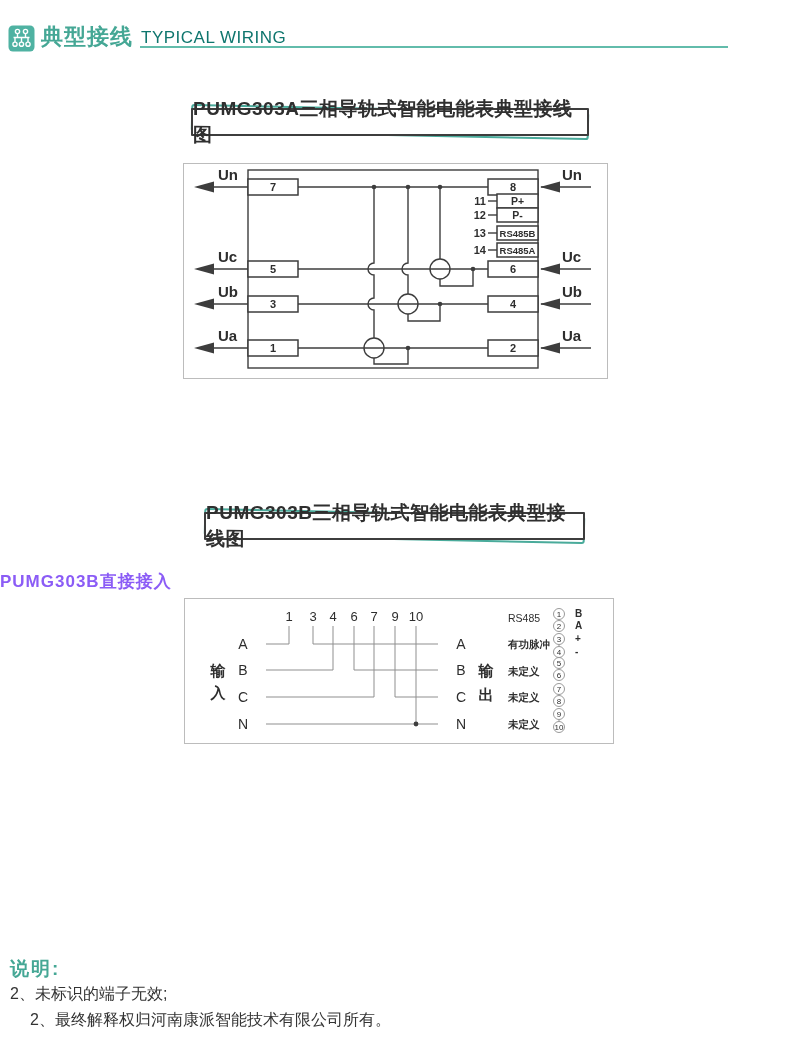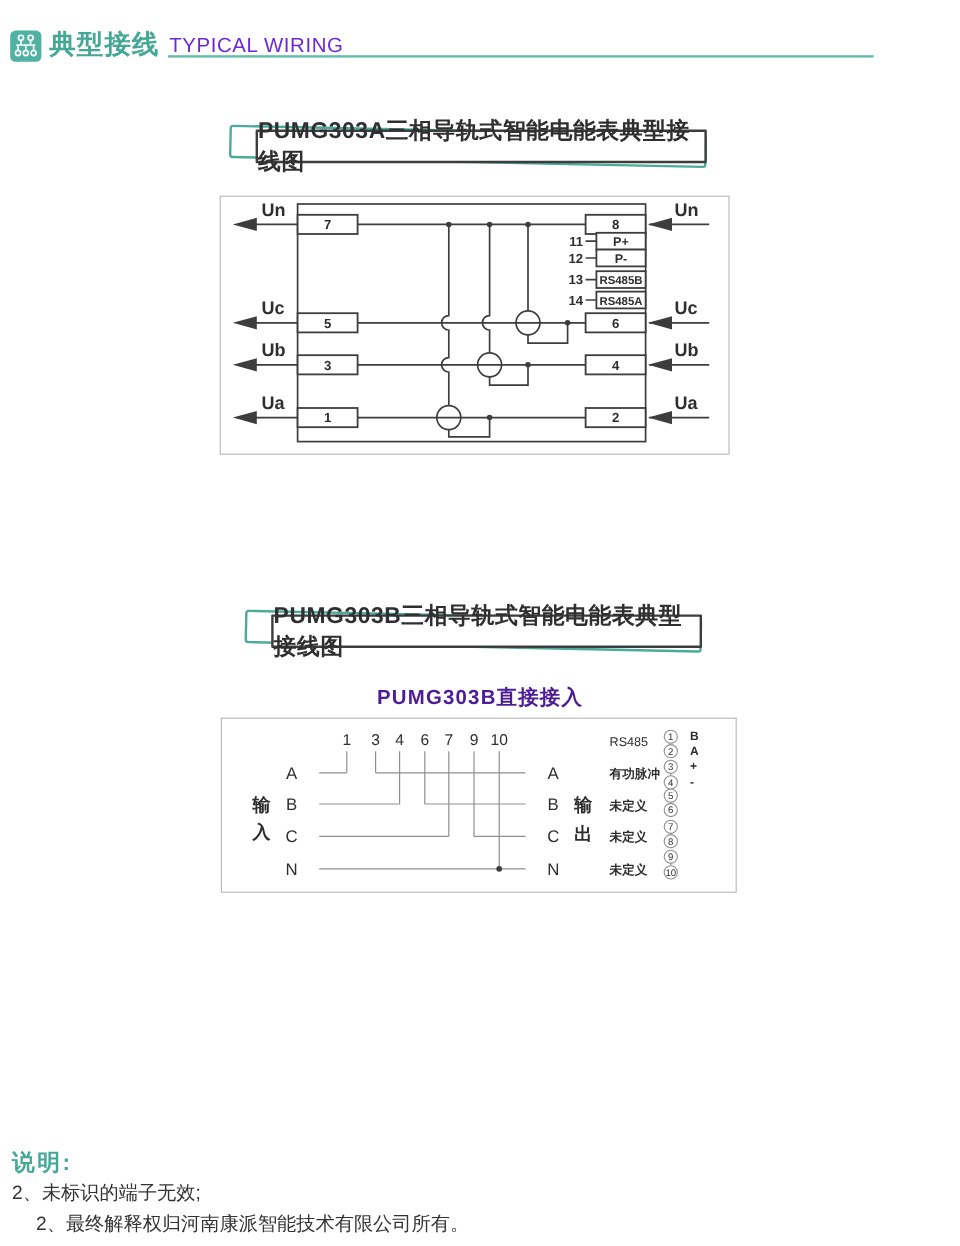--- a/index.html
+++ b/index.html
@@ -3,29 +3,29 @@
 <meta charset="utf-8">
 <style>
   * { margin:0; padding:0; box-sizing:border-box; }
   html,body { background:#ffffff; }
   body { font-family:"Liberation Sans","DejaVu Sans",sans-serif; color:#333; }
   .page { position:relative; width:728px; height:1038px; background:#fff; overflow:hidden; }
 
   
   .hdr-icon { position:absolute; left:8px; top:25px; width:27px; height:27px; }
   .hdr-cn { position:absolute; left:41px; top:22px; font-size:22px; font-weight:bold; color:#45a795; letter-spacing:1px; }
-  .hdr-en { position:absolute; left:141px; top:28px; font-size:17px; color:#6d28d9; letter-spacing:0.5px; }
+  .hdr-en { position:absolute; left:141px; top:28px; font-size:17px; color:#0f766e; letter-spacing:0.5px; }
   .hdr-rule { position:absolute; left:140px; top:46px; width:632px; height:2px; background:#62bcab; }
 
   
   .tbox { position:absolute; height:28px; }
   .tbox-accent { position:absolute; left:0; top:0; right:0; bottom:0; border:2px solid #4aab9b; border-radius:3px; transform:rotate(1.2deg); }
-  .tbox-main { position:absolute; left:0; top:0; right:0; bottom:0; border:2px solid #3d3d3d; border-radius:1px; background:#fff; display:flex; align-items:center; justify-content:center; font-size:19px; font-weight:600; color:#2f2f2f; letter-spacing:0.5px;margin-left:22px; }
-
-  .subtitle2 { position:absolute; left:0; top:570px; width:800px; text-align:center; font-size:17px; font-weight:600; color:#4c1d95; letter-spacing:1px; }
+  .tbox-main { position:absolute; left:0; top:0; right:0; bottom:0; border:2px solid #3d3d3d; border-radius:1px; background:#fff; display:flex; align-items:center; justify-content:center; font-size:19px; font-weight:600; color:#2f2f2f; letter-spacing:0.5px; }
+
+  .subtitle2 { position:absolute; left:0; top:570px; width:800px; text-align:left; font-size:17px; font-weight:600; color:#8b5cf6; letter-spacing:1px; }
 
   .fig { position:absolute; border:1px solid #bcbcbc; background:#fff; }
   .fig svg { display:block; }
 
   
   .note-head { position:absolute; left:10px; top:956px; font-size:19px; font-weight:bold; color:#45a795; letter-spacing:2px; }
   .note-1 { position:absolute; left:10px; top:984px; font-size:16px; color:#333; }
   .note-2 { position:absolute; left:10px; top:1010px; font-size:16px; color:#333;margin-left:20px; }
 
   text { fill:#2e2e2e; }

